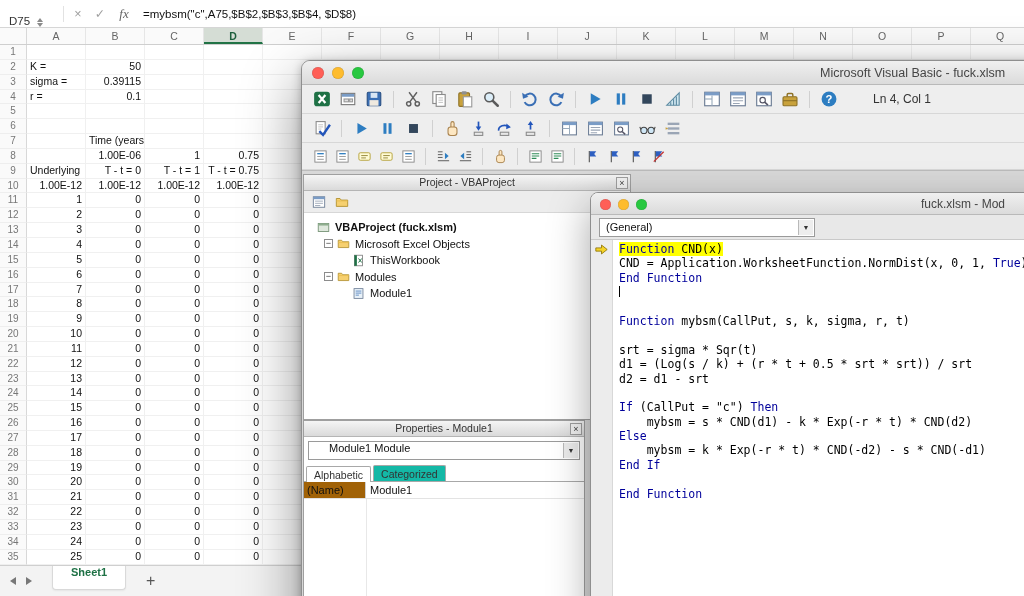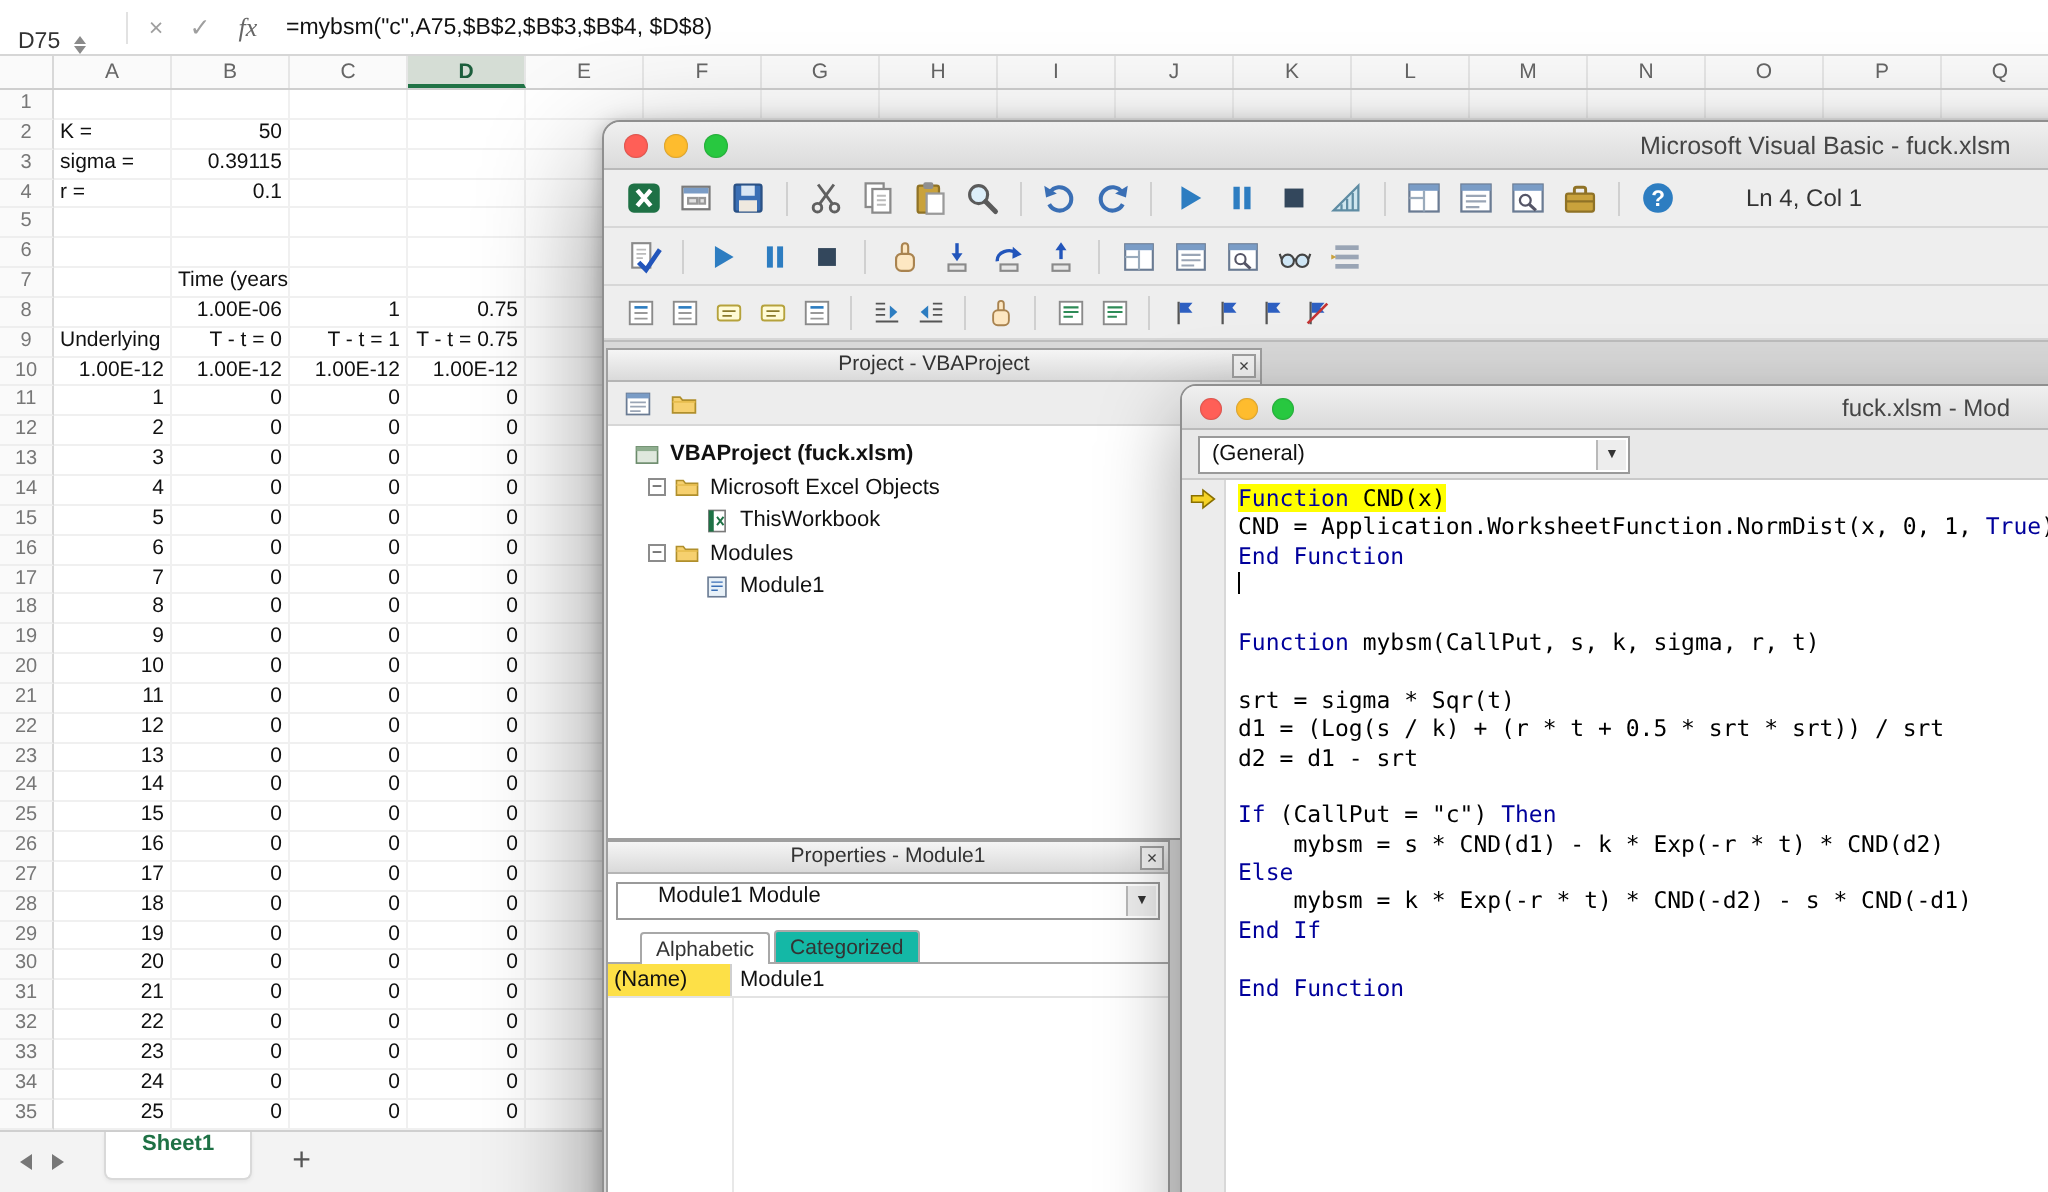--- a/index.html
+++ b/index.html
@@ -76,28 +76,28 @@
 .tnode{display:flex;align-items:center;height:16.5px;white-space:nowrap}
 .texp{width:9px;height:9px;flex:0 0 9px;border:1px solid #8c8c8c;background:#fff;font-size:9px;line-height:7px;
   text-align:center;color:#333;margin-right:4px}
 .texp.empty{visibility:hidden}
 .ticon{width:14px;height:14px;margin-right:4px;display:flex;align-items:center}
 .tlabel.b{font-weight:bold}
 .pcombo{margin:4px;height:19px;border:1px solid #9a9a9a;background:#fff;display:flex;align-items:flex-start;
   font-size:11px;padding-left:20px;position:relative}
 .combo-arrow{position:absolute;right:1px;top:1px;bottom:1px;width:15px;background:#ededed;border-left:1px solid #b9b9b9;
   display:flex;align-items:center;justify-content:center;font-size:7px;color:#333}
-.ptabs{display:flex;padding-left:16px;border-bottom:1px solid #a8a8a8;height:18px;align-items:flex-end}
+.ptabs{display:flex;padding-left:2px;border-bottom:1px solid #a8a8a8;height:18px;align-items:flex-end}
 .ptab{font-size:10.5px;padding:2px 7px 1px;border:1px solid #a8a8a8;border-bottom:none;background:#14b8a6;
   color:#333;margin-right:2px;border-radius:2px 2px 0 0}
 .ptab.active{background:#fff;position:relative;top:1px}
 .pgrid{font-size:11px}
 .prow{display:flex;height:17px;border-bottom:1px solid #e3e3e3}
 .pname{width:62px;flex:0 0 62px;padding:2px 3px;border-right:1px solid #cfcfcf;background:#fff}
-.pname.sel{background:#fde047}
+.pname.sel{background:#a16207}
 .pval{flex:1;padding:2px 4px}
 .pvline{position:absolute;left:62px;top:78px;bottom:0;width:1px;background:#e8e8e8}
 
 
 .codewin{position:absolute;left:288px;top:21px;width:880px;height:560px;background:#fff;
   border:1px solid #8f8f8f;border-radius:8px 8px 0 0;box-shadow:0 14px 40px rgba(0,0,0,.35)}
 .cw-titlebar{height:22px;background:linear-gradient(#f0f0f0,#dbdbdb);border-bottom:1px solid #b9b9b9;
   border-radius:7px 7px 0 0;position:relative}
 .cw-lights{left:9px;top:5.5px;gap:7px}
 .cw-lights .light{width:11px;height:11px}

